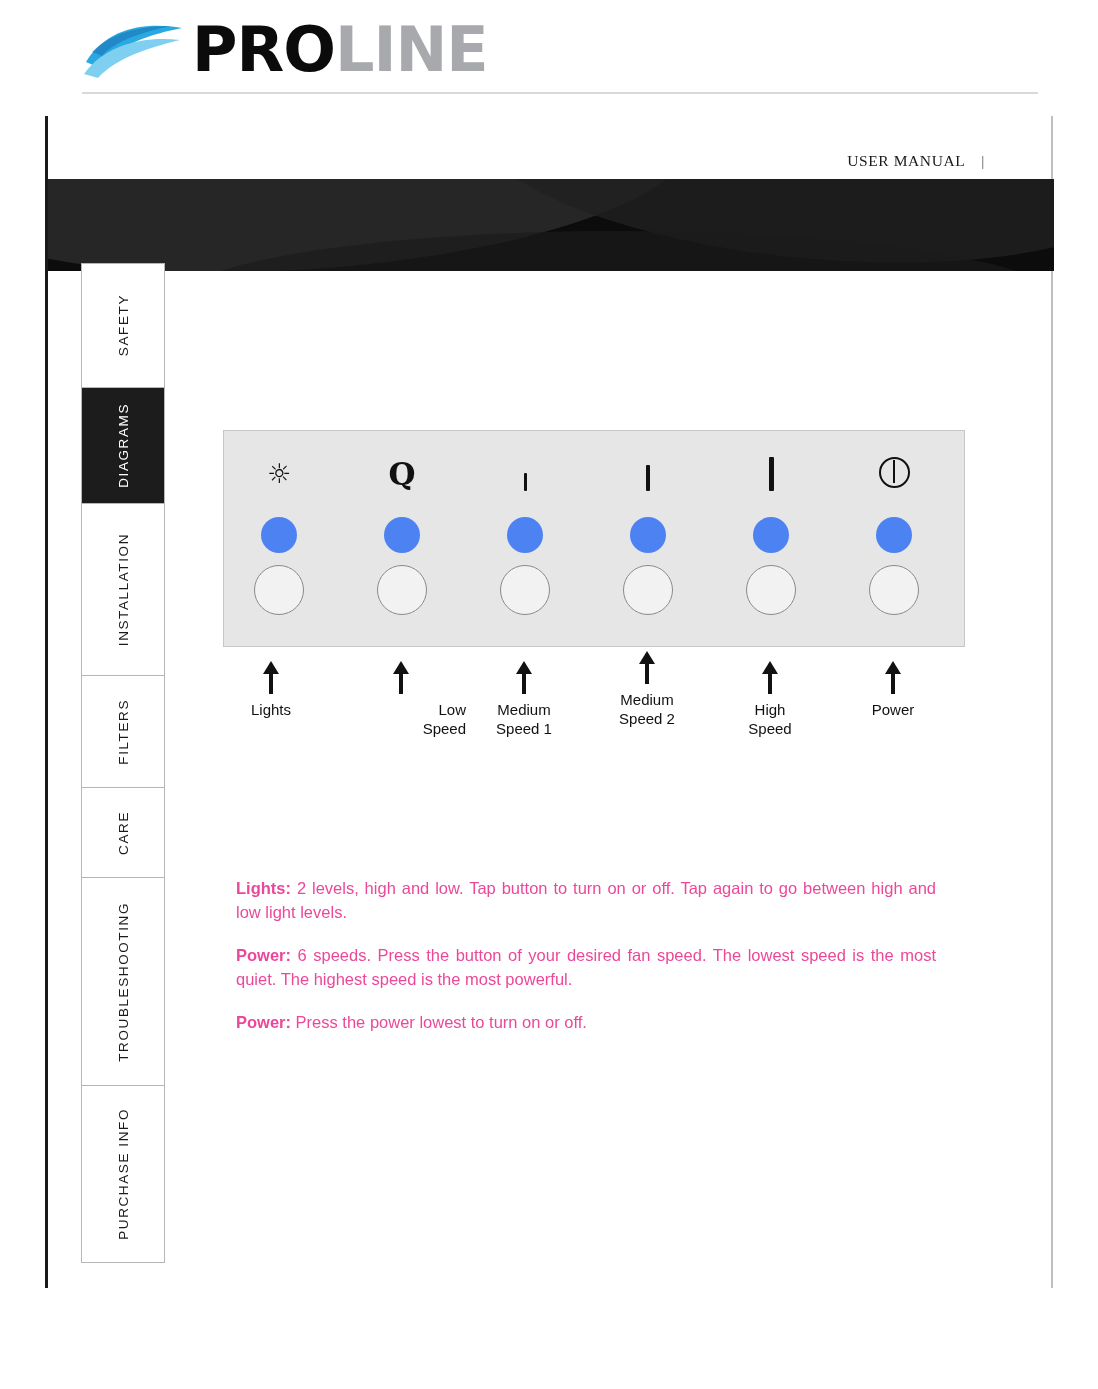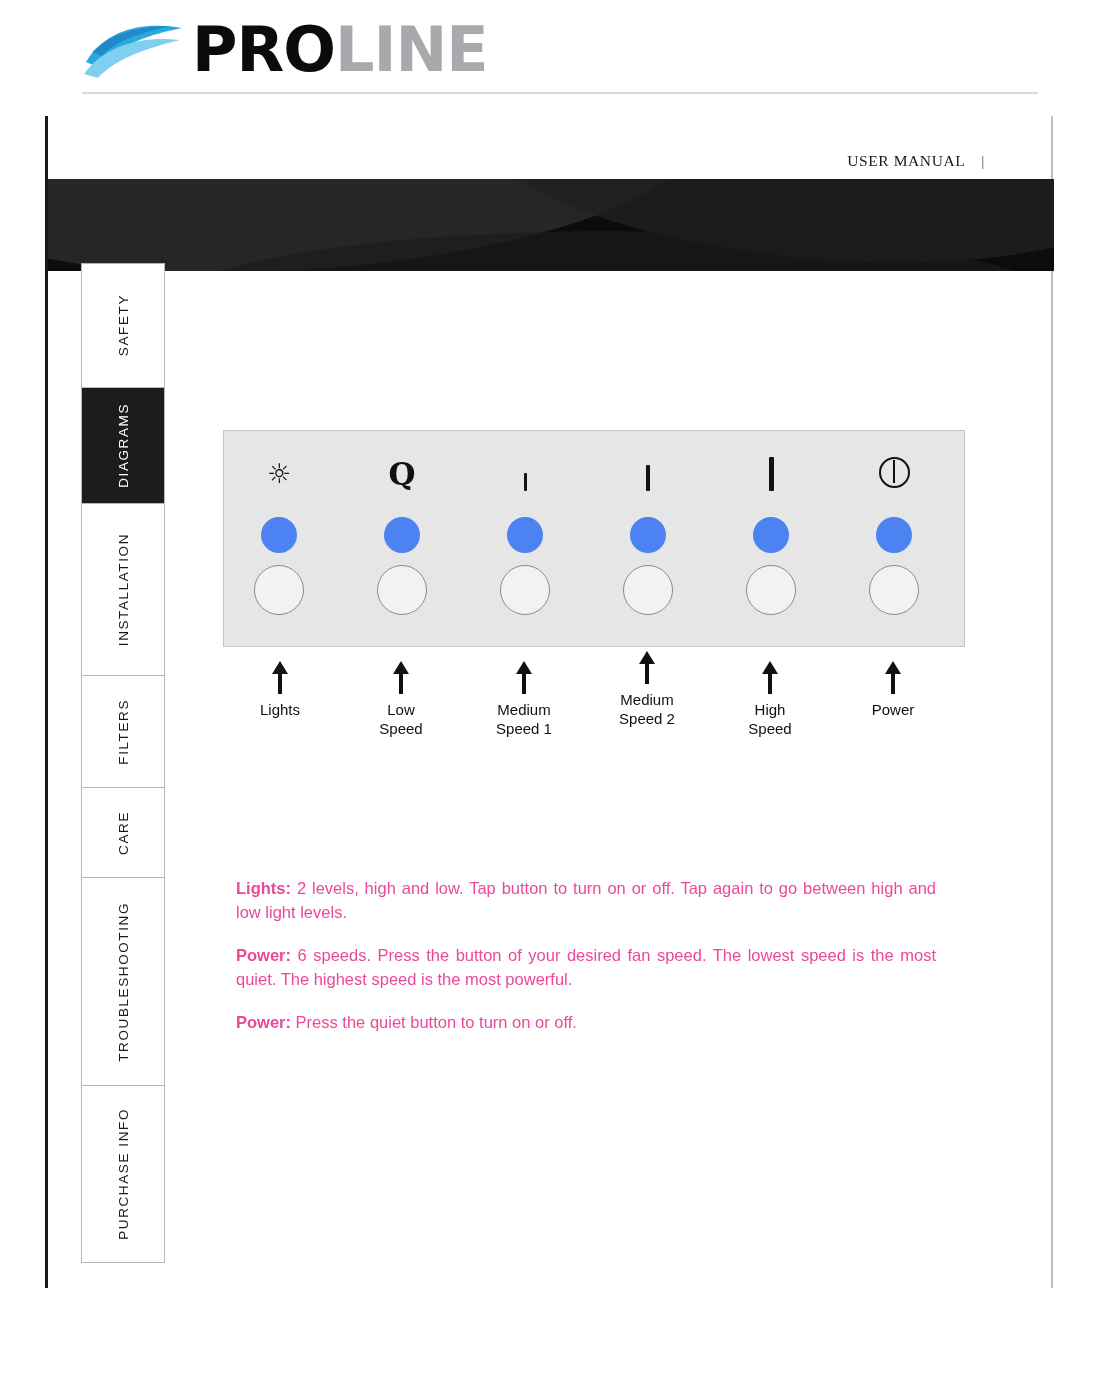--- a/index.html
+++ b/index.html
@@ -353,28 +353,28 @@
         <div class="cp-btn"></div>
       </div>
       <div class="cp-col" style="left: 615px;">
         <div class="cp-symbol"><span class="sym-power-circle"></span></div>
         <div class="cp-led" style="background: rgb(77, 130, 243);"></div>
         <div class="cp-btn"></div>
       </div>
     </div>
 
   <div id="callouts">
-      <div class="callout" style="left: 167px; top: 545px;">
+      <div class="callout" style="left: 158px; top: 545px;">
         <div class="arrow-up"></div>
         <div class="arrow-stem"></div>
         <div class="callout-label">
           <div>Lights</div>
         </div>
       </div>
-      <div class="callout" style="left: 288px; top: 545px;">
+      <div class="callout" style="left: 288px; top: 545px; text-align: right;">
         <div class="arrow-up"></div>
         <div class="arrow-stem"></div>
         <div class="callout-label">
           <div>Low</div>
           <div>Speed</div>
         </div>
       </div>
       <div class="callout" style="left: 411px; top: 545px;">
         <div class="arrow-up"></div>
         <div class="arrow-stem"></div>
@@ -404,16 +404,16 @@
         <div class="arrow-stem"></div>
         <div class="callout-label">
           <div>Power</div>
         </div>
       </div>
     </div>
 
   <div id="body-text">
       <div class="para"><b>Lights:</b><span> 2 levels, high and low. Tap button to turn on or off. Tap again to go between high and low light levels.</span></div>
       <div class="para"><b>Power:</b><span> 6 speeds. Press the button of your desired fan speed. The lowest speed is the most quiet. The highest speed is the most powerful.</span></div>
-      <div class="para"><b>Power:</b><span> Press the quiet button to turn on or off.</span></div>
+      <div class="para"><b>Power:</b><span> Press the power lowest to turn on or off.</span></div>
     </div>
 
 </div>
 
 </body></html>

